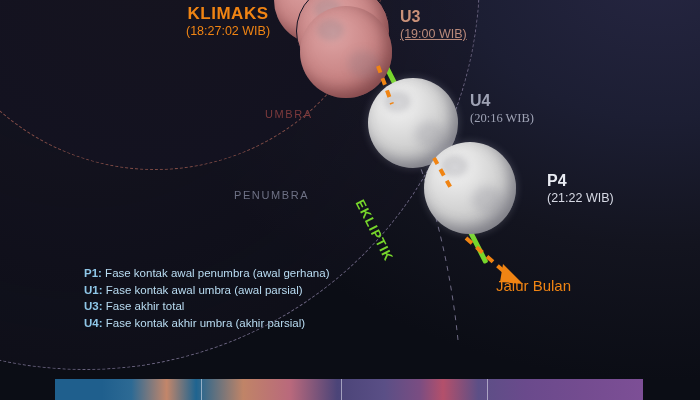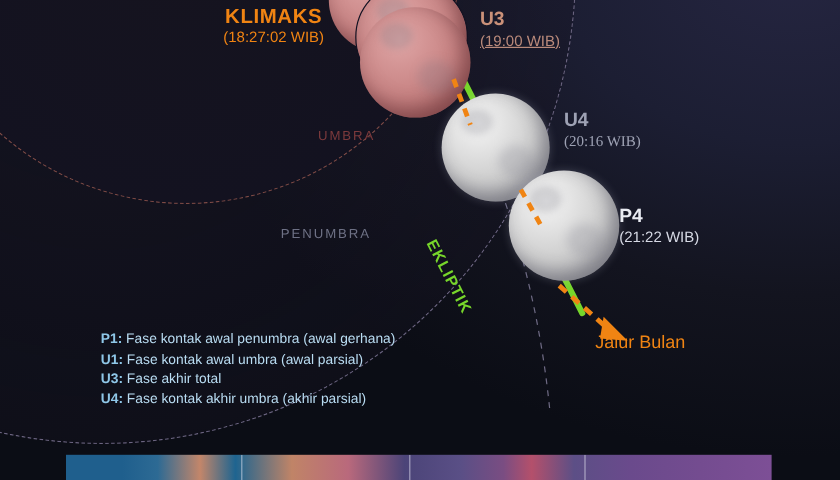--- a/index.html
+++ b/index.html
@@ -159,38 +159,38 @@
   #label-klimaks .phase-time { color: #f08413; }
 
   #label-u3 { left: 400px; top: 8px; }
   #label-u3 .phase-name { color: #ca9179; }
   #label-u3 .phase-time { color: #ba8a7b; text-decoration: underline; }
 
   #label-u4 { left: 470px; top: 92px; }
   #label-u4 .phase-name { color: #9ea2b4; }
   #label-u4 .phase-time { color: #9ea2b4; font-family: Liberation Serif, serif; }
 
-  #label-p4 { left: 516px; top: 172px; }
+  #label-p4 { left: 547px; top: 172px; }
   #label-p4 .phase-name { color: #e9ebf2; }
   #label-p4 .phase-time { color: #d6d9e4; }
 
   #label-jalur {
     position: absolute;
     left: 496px;
     top: 277px;
     color: #f08413;
     font-size: 15px;
     white-space: nowrap;
   }
 
   
   #legend {
     position: absolute;
     left: 84px;
-    top: 275px;
+    top: 265px;
     font-size: 11.5px;
     line-height: 16.6px;
     color: #bfe1f5;
   }
   .legend-row { white-space: nowrap; }
   .legend-key {
     font-weight: bold;
     color: #8fc7e8;
   }
   .legend-text { color: #b9dcf2; }

